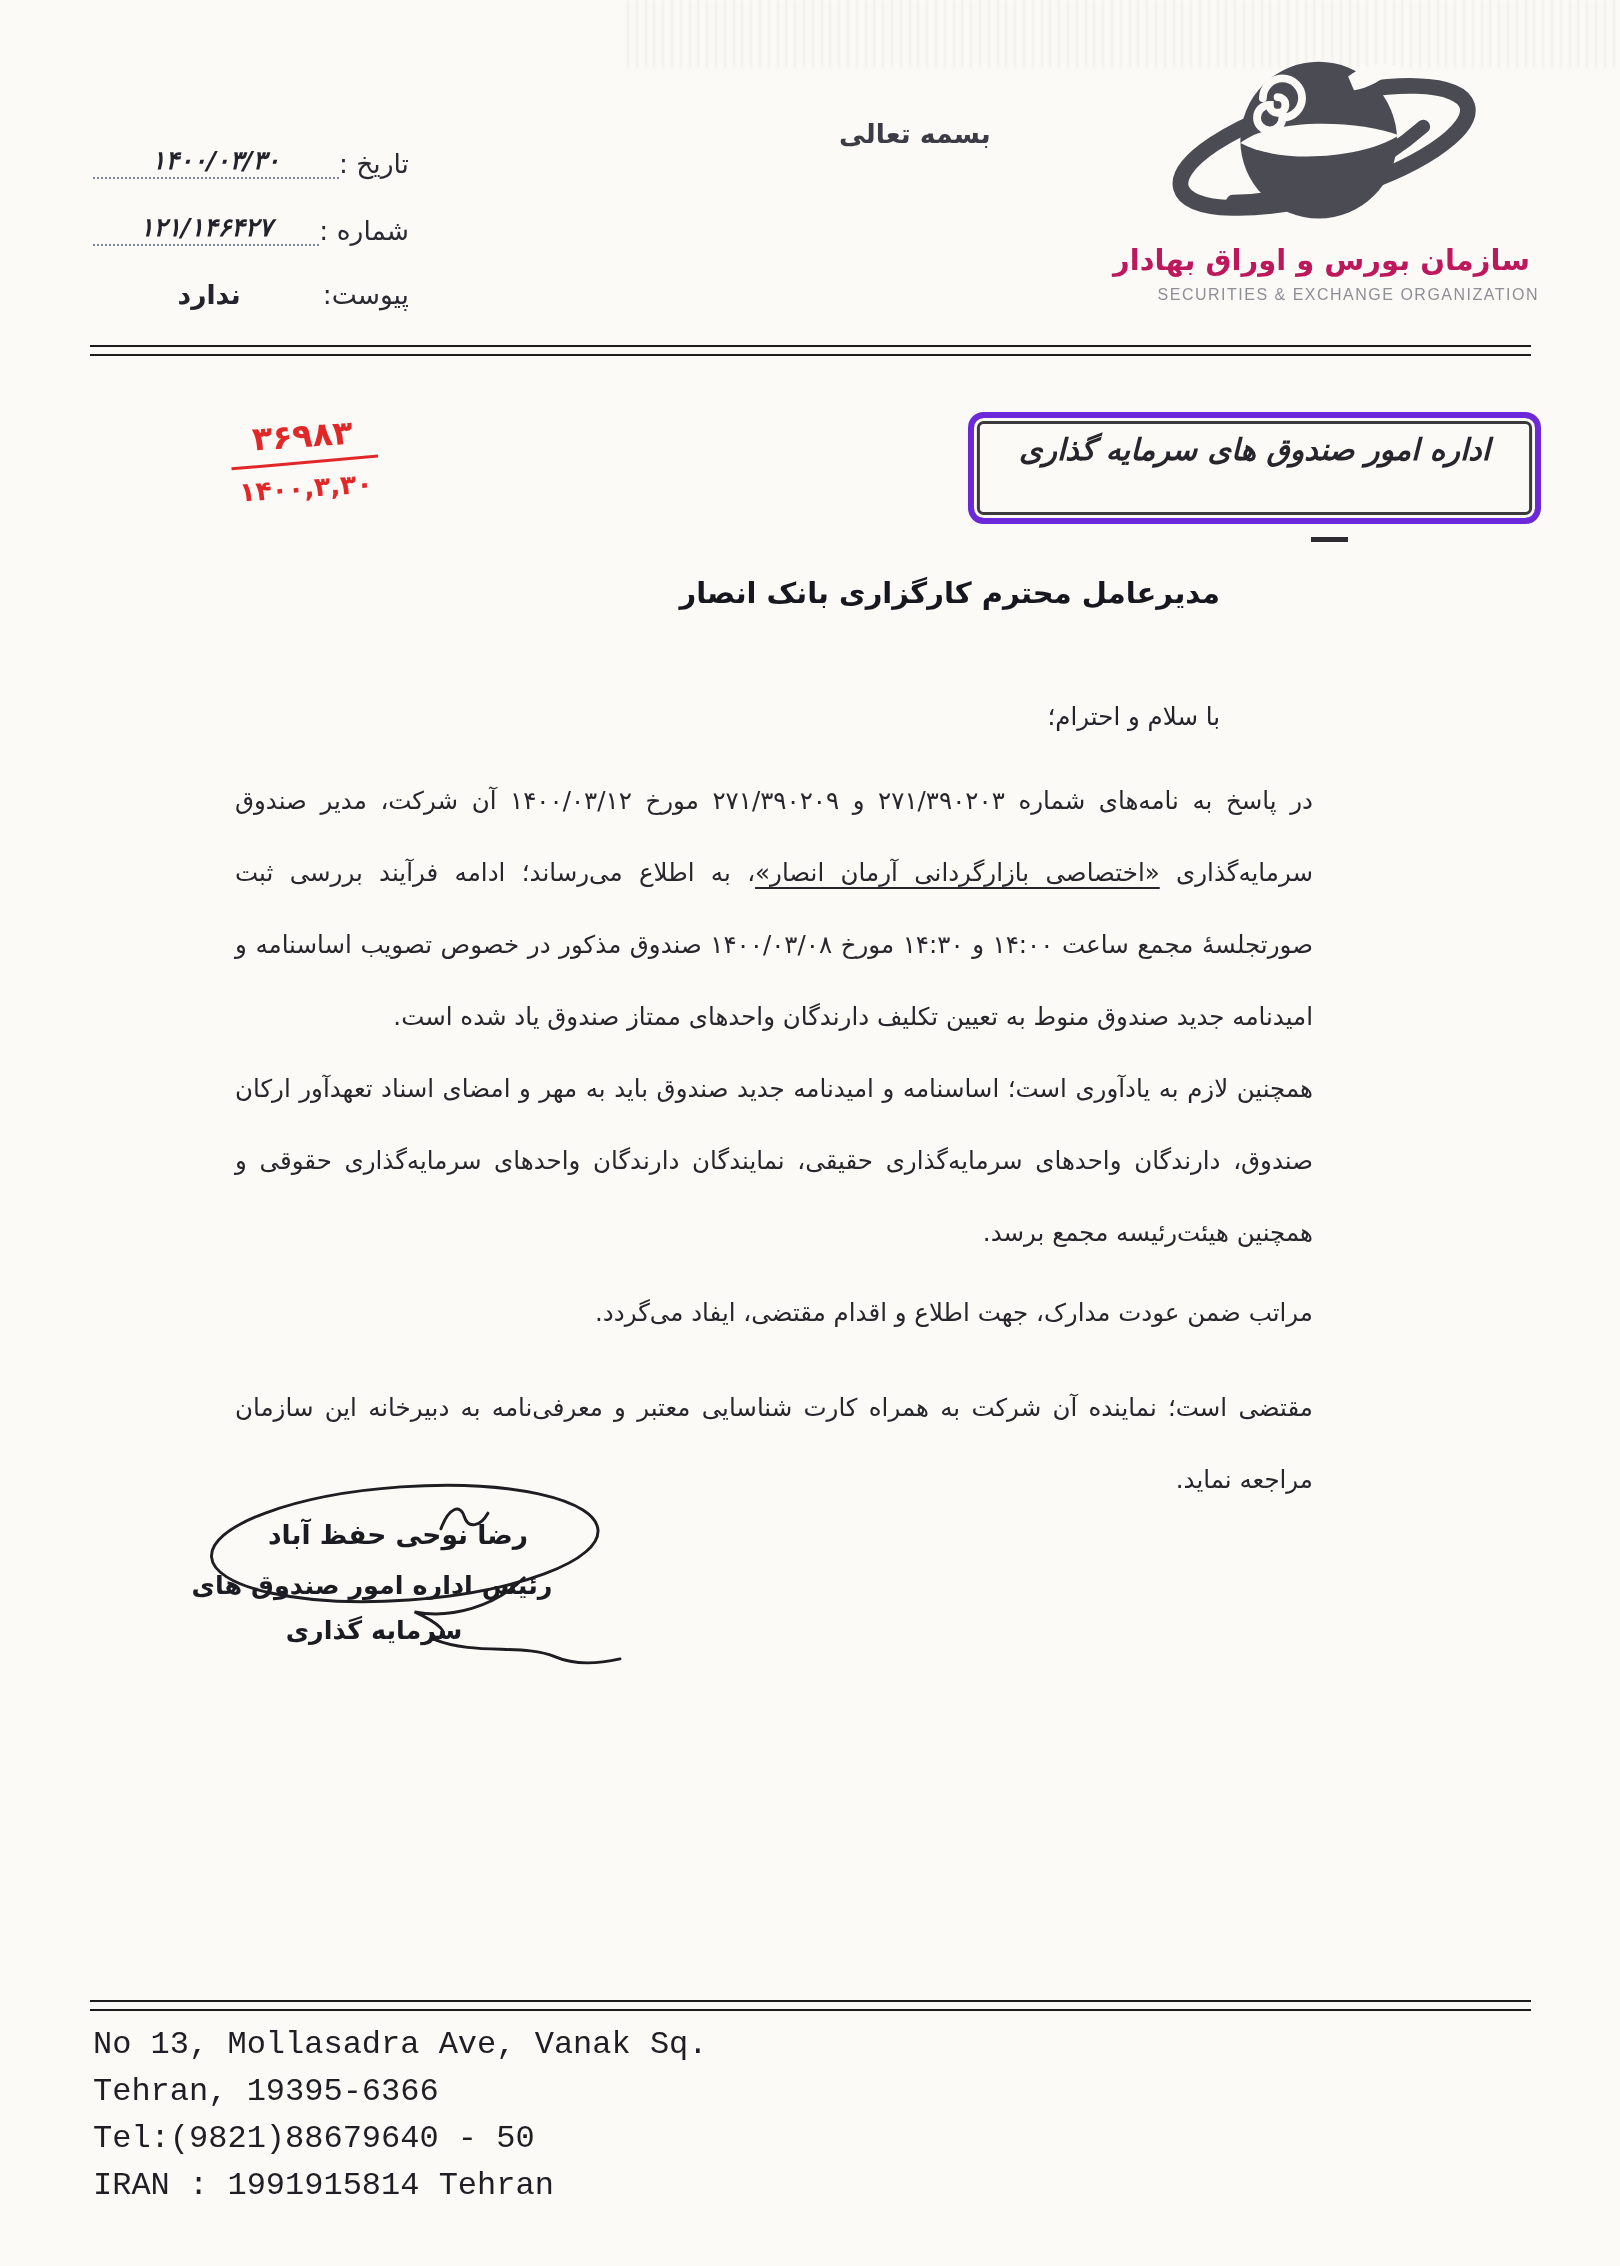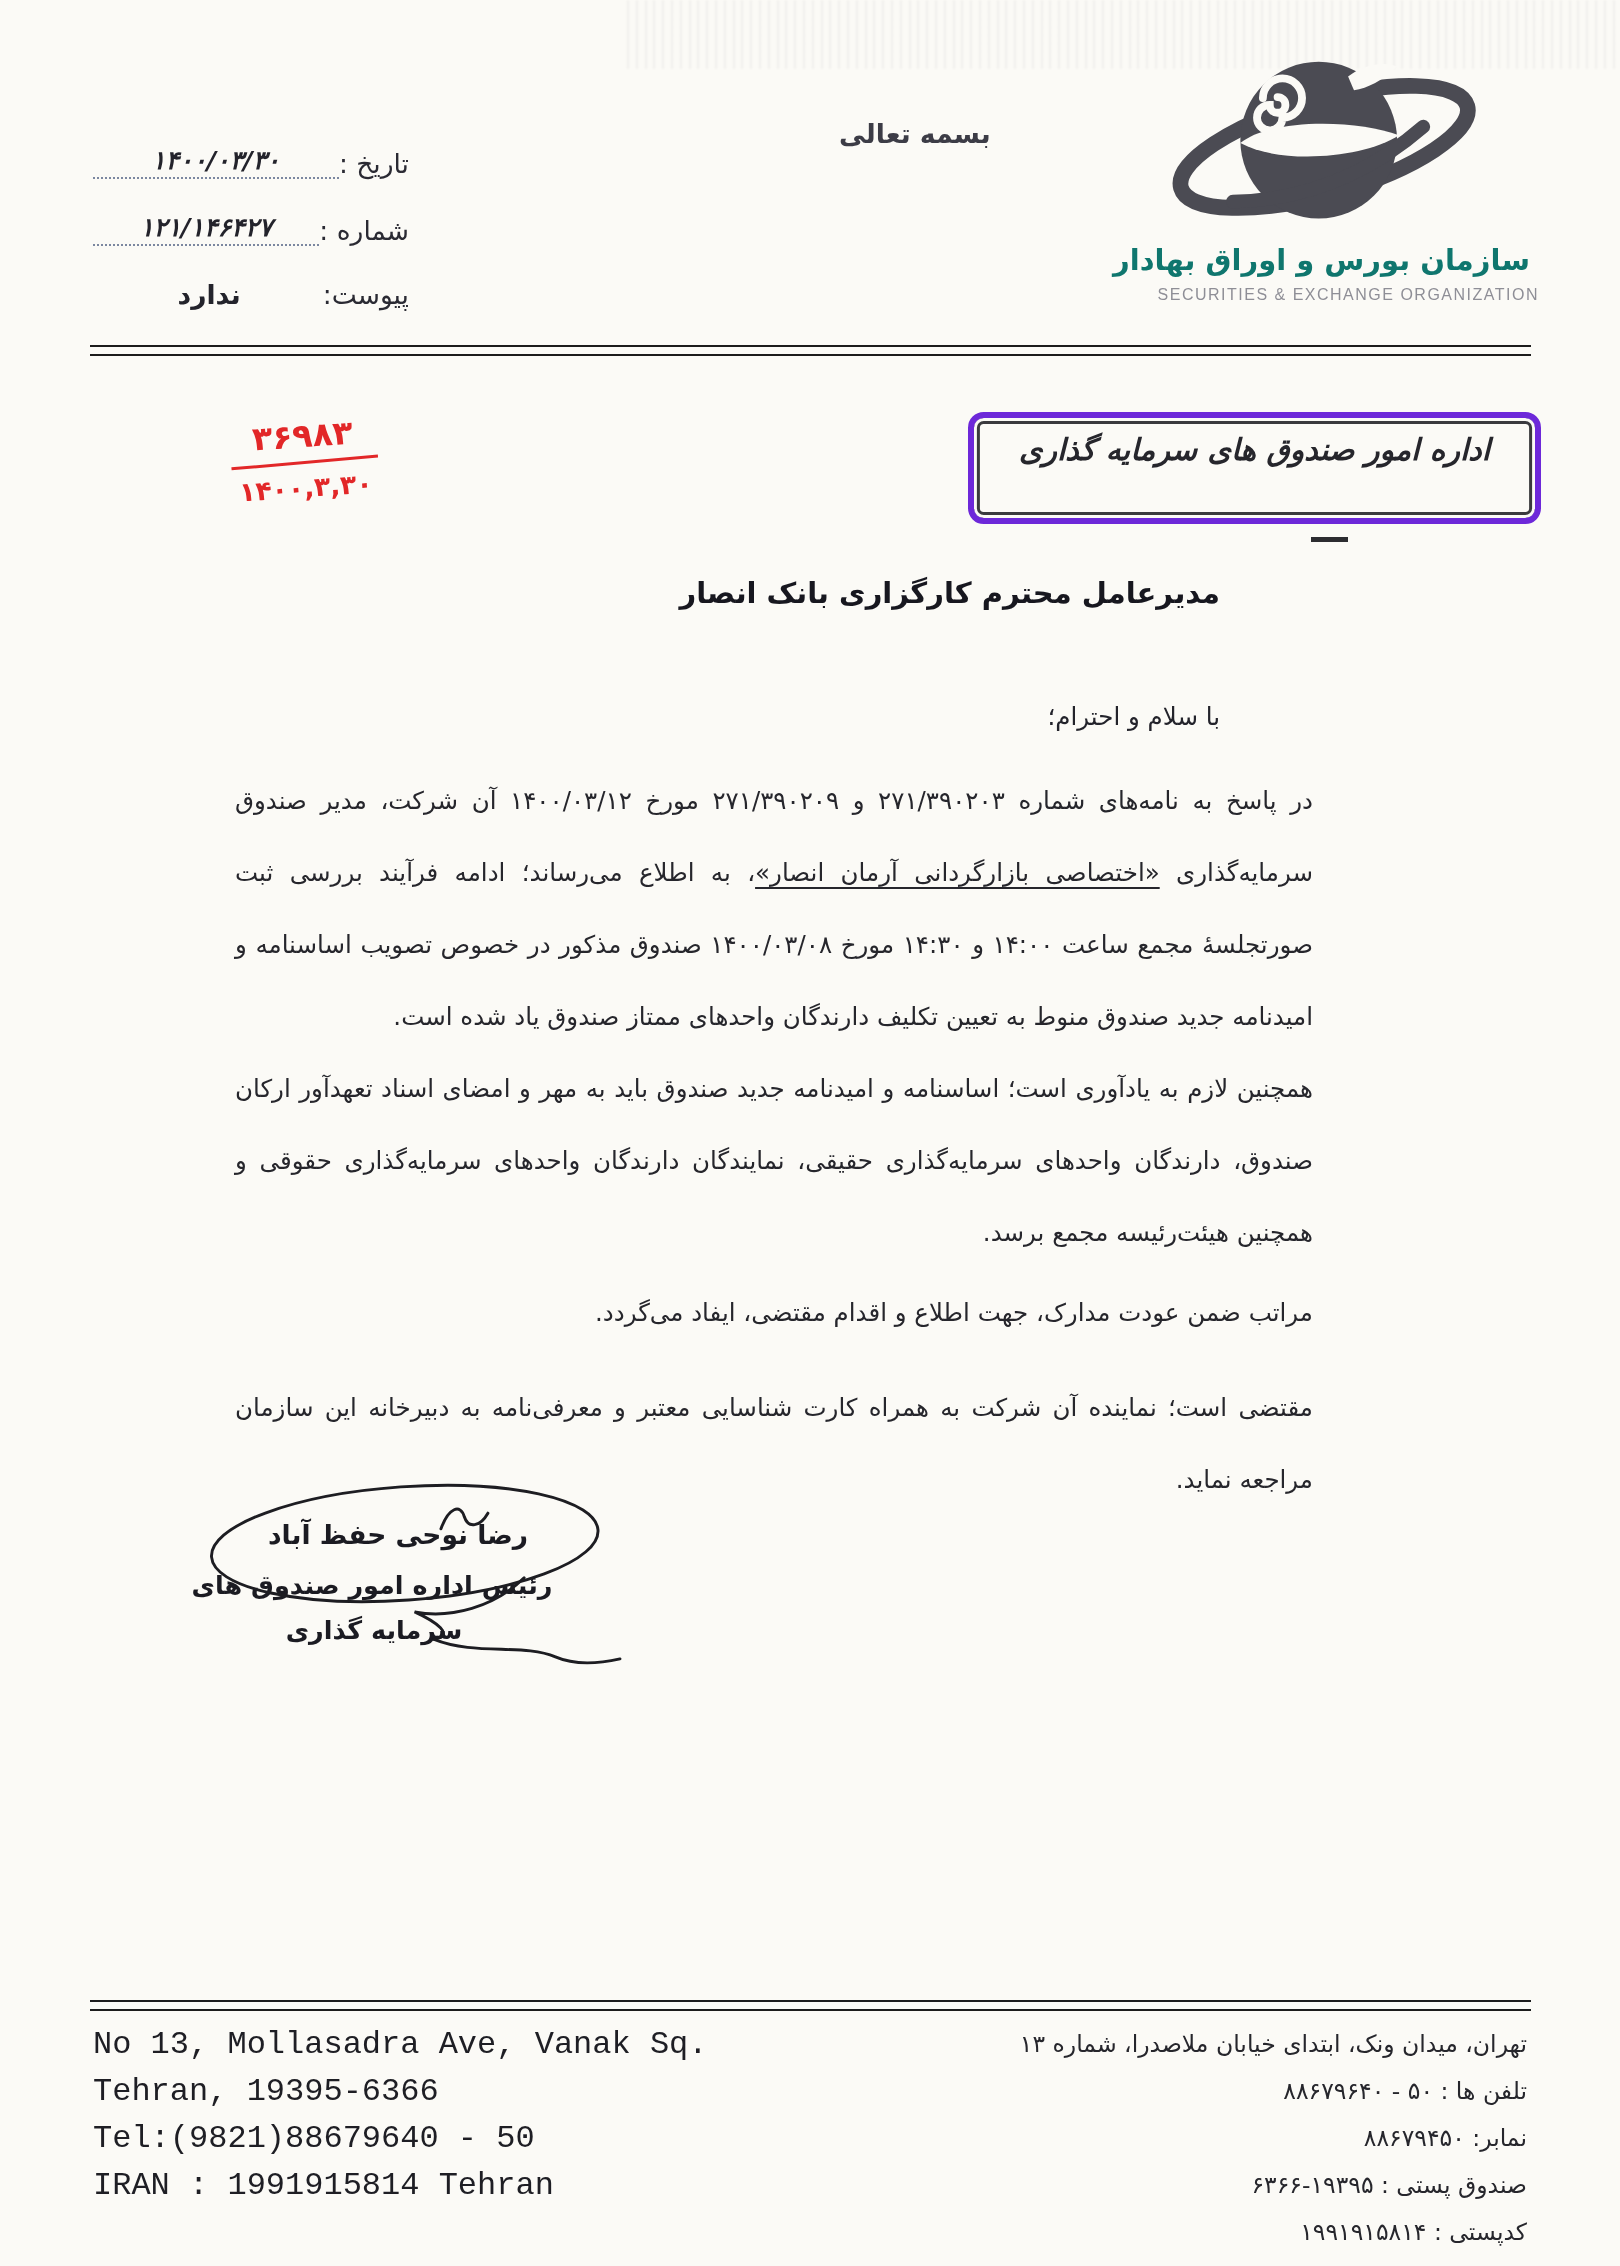--- a/index.html
+++ b/index.html
@@ -22,21 +22,21 @@
   .hdr-row{display:flex;align-items:flex-end;margin-bottom:33px;}
   .hdr-label{font-size:26.5px;white-space:nowrap;color:#2a2a33;}
   .hdr-line{flex:1;border-bottom:2px dotted #7b87a0;text-align:center;
             font-size:25.5px;font-weight:bold;padding:0 3.9px 2px 3.9px;white-space:nowrap;font-style:italic;}
   .hdr-plain{display:flex;align-items:flex-end;direction:rtl;gap:82px;}
   .hdr-value-plain{font-size:26.5px;font-weight:bold;}
   .bismillah{position:absolute;left:839px;top:118px;font-size:26.5px;font-weight:bold;color:#3c3c46;direction:rtl;white-space:nowrap;}
 
   .logo-wrap{position:absolute;left:1162px;top:37px;width:333px;height:221px;}
   .org-fa{position:absolute;left:1106px;top:243px;width:431px;text-align:center;
-          font-size:29px;font-weight:bold;color:#0f766e;direction:rtl;white-space:nowrap;letter-spacing:1px;}
+          font-size:29px;font-weight:bold;color:#be185d;direction:rtl;white-space:nowrap;letter-spacing:1px;}
   .org-en{position:absolute;left:1127px;top:286px;width:412px;text-align:right;
           font-size:16px;color:#8e8e96;letter-spacing:1.5px;white-space:nowrap;
           font-family:"Liberation Sans","DejaVu Sans",sans-serif;}
 
   .rule{position:absolute;left:90px;width:1441px;height:6.9px;
         border-top:2.9px solid #1c1c1c;border-bottom:2.9px solid #1c1c1c;}
   .rule-top{top:345px;}
   .rule-bottom{top:2000px;}
 
   .stamp-box{
@@ -159,22 +159,15 @@
   </svg>
 
   <div class="rule rule-bottom"></div>
 
   <div class="footer-en">
     <div>No 13, Mollasadra Ave, Vanak Sq.</div>
     <div>Tehran, 19395-6366</div>
     <div>Tel:(9821)88679640 - 50</div>
     <div>IRAN : 1991915814 Tehran</div>
   </div>
-  <div class="footer-fa">
-    <div>تهران، میدان ونک، ابتدای خیابان ملاصدرا، شماره ۱۳</div>
-    <div>تلفن ها : ۵۰ - ۸۸۶۷۹۶۴۰</div>
-    <div>نمابر: ۸۸۶۷۹۴۵۰</div>
-    <div>صندوق پستی : ۱۹۳۹۵-۶۳۶۶</div>
-    <div>کدپستی : ۱۹۹۱۹۱۵۸۱۴</div>
-  </div>
 
 </div>
 
 
 </body></html>

